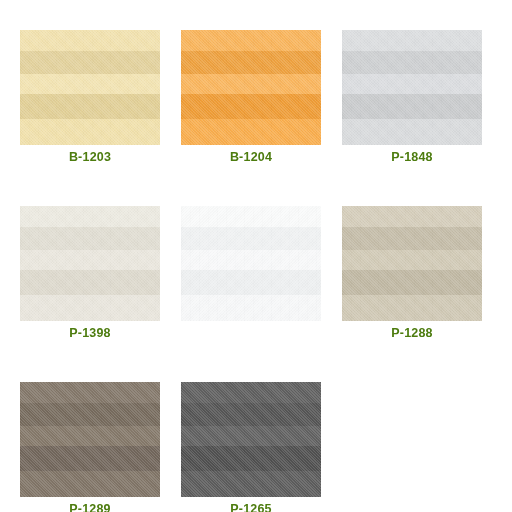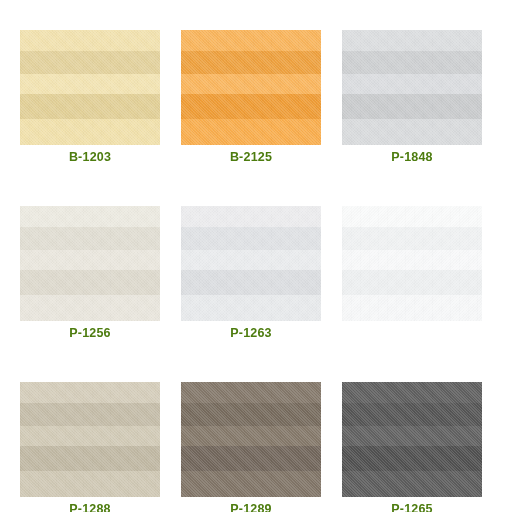--- a/index.html
+++ b/index.html
@@ -112,21 +112,21 @@
     <div class="swatch-cell">
       <div class="swatch-chip" style="background: rgb(247, 169, 69);">
         <div class="band b0" style="background: rgb(249, 180, 90);"></div>
         <div class="band b1" style="background: rgb(238, 160, 61);"></div>
         <div class="band b2" style="background: rgb(250, 181, 92);"></div>
         <div class="band b3" style="background: rgb(239, 156, 53);"></div>
         <div class="band b4" style="background: rgb(249, 173, 76);"></div>
         <div class="pleat"></div>
         <div class="texture"></div>
       </div>
-      <div class="swatch-label">B-2125</div>
+      <div class="swatch-label">B-1204</div>
     </div>
     <div class="swatch-cell">
       <div class="swatch-chip" style="background: rgb(212, 214, 215);">
         <div class="band b0" style="background: rgb(220, 222, 224);"></div>
         <div class="band b1" style="background: rgb(206, 208, 210);"></div>
         <div class="band b2" style="background: rgb(219, 221, 224);"></div>
         <div class="band b3" style="background: rgb(201, 203, 205);"></div>
         <div class="band b4" style="background: rgb(217, 219, 221);"></div>
         <div class="pleat"></div>
         <div class="texture"></div>
@@ -136,33 +136,21 @@
     <div class="swatch-cell">
       <div class="swatch-chip" style="background: rgb(230, 226, 216);">
         <div class="band b0" style="background: rgb(236, 234, 225);"></div>
         <div class="band b1" style="background: rgb(225, 222, 211);"></div>
         <div class="band b2" style="background: rgb(234, 231, 222);"></div>
         <div class="band b3" style="background: rgb(222, 218, 206);"></div>
         <div class="band b4" style="background: rgb(233, 230, 221);"></div>
         <div class="pleat"></div>
         <div class="texture"></div>
       </div>
-      <div class="swatch-label">P-1256</div>
-    </div>
-    <div class="swatch-cell">
-      <div class="swatch-chip" style="background: rgb(229, 231, 233);">
-        <div class="band b0" style="background: rgb(236, 236, 238);"></div>
-        <div class="band b1" style="background: rgb(224, 226, 229);"></div>
-        <div class="band b2" style="background: rgb(234, 236, 238);"></div>
-        <div class="band b3" style="background: rgb(220, 222, 225);"></div>
-        <div class="band b4" style="background: rgb(232, 234, 236);"></div>
-        <div class="pleat"></div>
-        <div class="texture"></div>
-      </div>
-      <div class="swatch-label">P-1263</div>
+      <div class="swatch-label">P-1398</div>
     </div>
     <div class="swatch-cell">
       <div class="swatch-chip" style="background: rgb(244, 245, 246);">
         <div class="band b0" style="background: rgb(250, 251, 251);"></div>
         <div class="band b1" style="background: rgb(240, 242, 243);"></div>
         <div class="band b2" style="background: rgb(248, 249, 250);"></div>
         <div class="band b3" style="background: rgb(238, 240, 241);"></div>
         <div class="band b4" style="background: rgb(247, 248, 249);"></div>
         <div class="pleat"></div>
         <div class="texture"></div>

